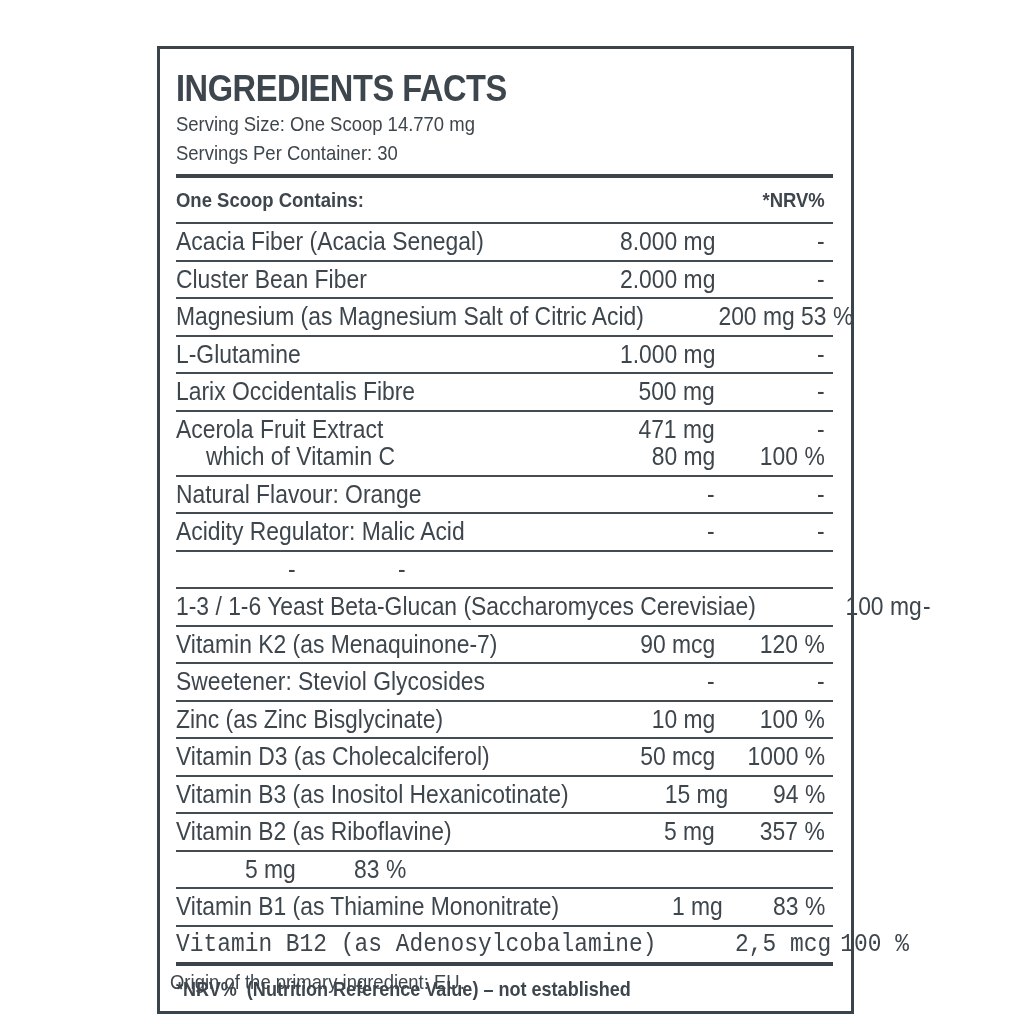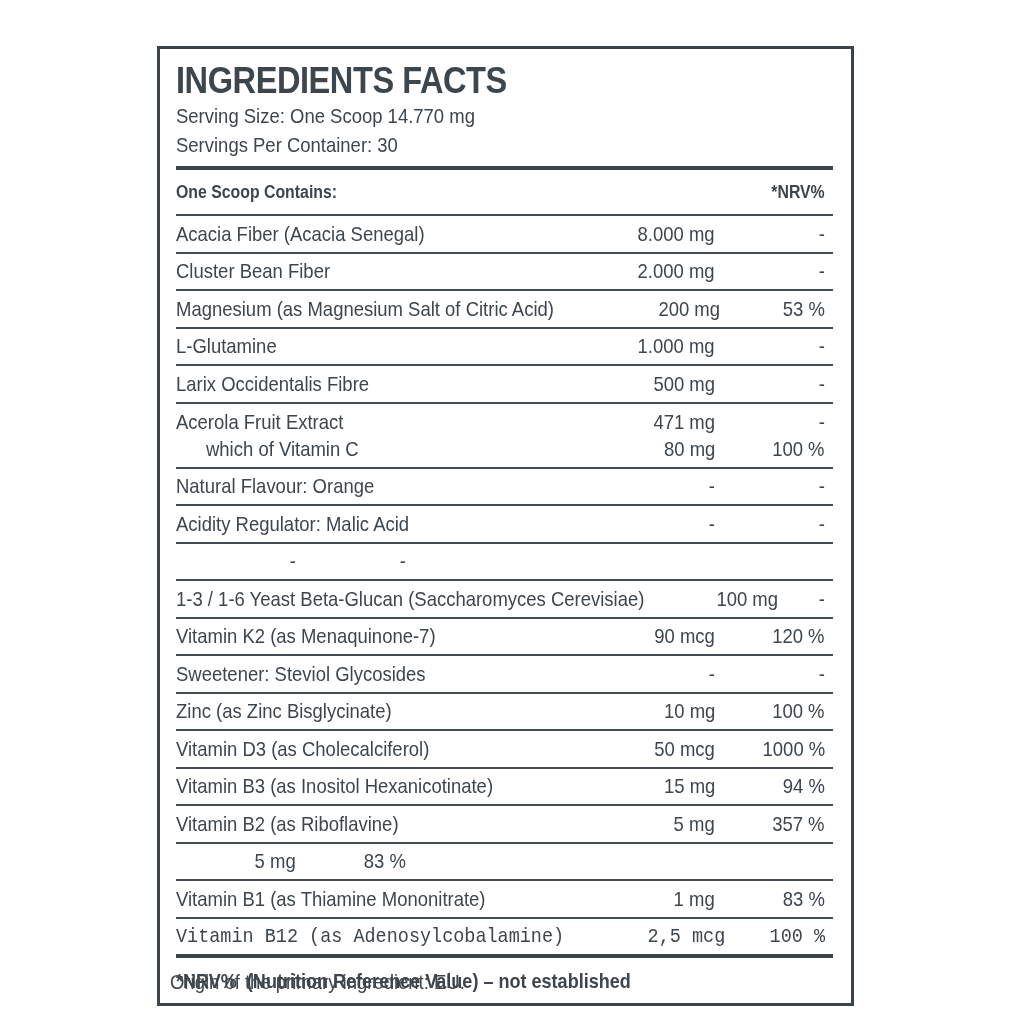--- a/index.html
+++ b/index.html
@@ -26,48 +26,48 @@
   }
   
   .cond  { display: inline-block; transform: scaleX(0.88); transform-origin: left center; white-space: nowrap; }
   .cond-r{ display: inline-block; transform: scaleX(0.88); transform-origin: right center; white-space: nowrap; }
 
   .title {
     font-size: 37px;
     font-weight: bold;
     line-height: 40px;
     letter-spacing: -0.5px;
-    margin-top: 4px;
+    margin-top: 12px;
   }
   .serving-line {
     font-size: 21px;
     line-height: 29px;
   }
   .rule-thick {
     height: 4px;
     background: #3b434b;
     margin-top: 7px;
   }
   .head-row {
     display: flex;
     align-items: center;
     height: 44px;
     border-bottom: 2px solid #434b53;
-    font-size: 18px;
+    font-size: 21px;
     font-weight: bold;
   }
   .head-row .cell-name { flex: 1; }
   .head-row .cell-nrv  { width: 118px; text-align: right; padding-right: 8px; box-sizing: border-box; }
 
   .row {
     display: flex;
     align-items: center;
     height: 35.5px;
     border-bottom: 2px solid #434b53;
-    font-size: 21px;
+    font-size: 26px;
   }
   .row:last-child { border-bottom: none; font-family: Liberation Mono, monospace; }
   .cell-name   { flex: 1; overflow: visible; }
   .cell-amount { width: 120px; text-align: right; }
   .cell-nrv    { width: 118px; text-align: right; padding-right: 8px; box-sizing: border-box; }
 
   .row.double {
     height: 63px;
     flex-direction: column;
     justify-content: center;

